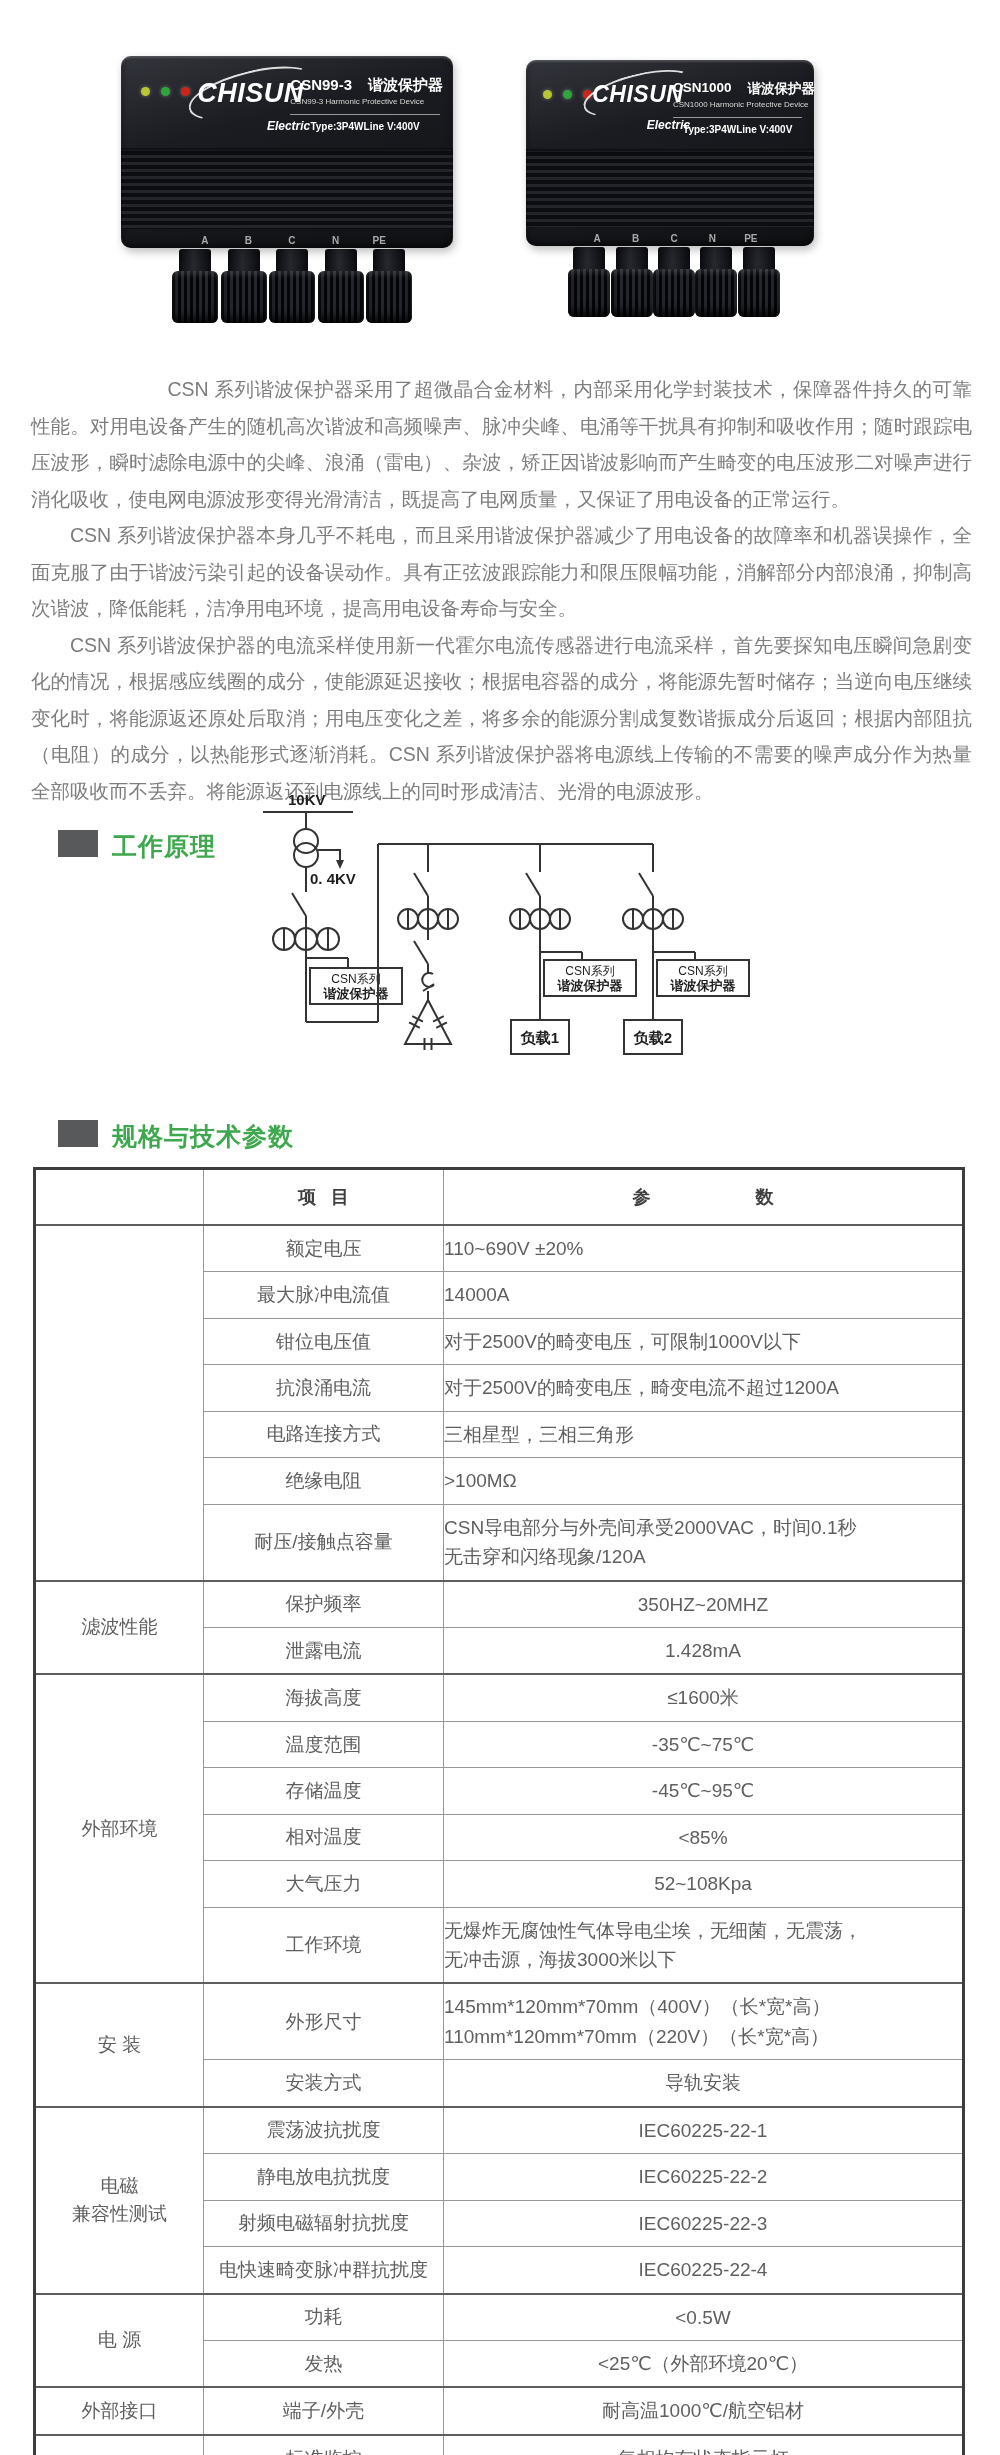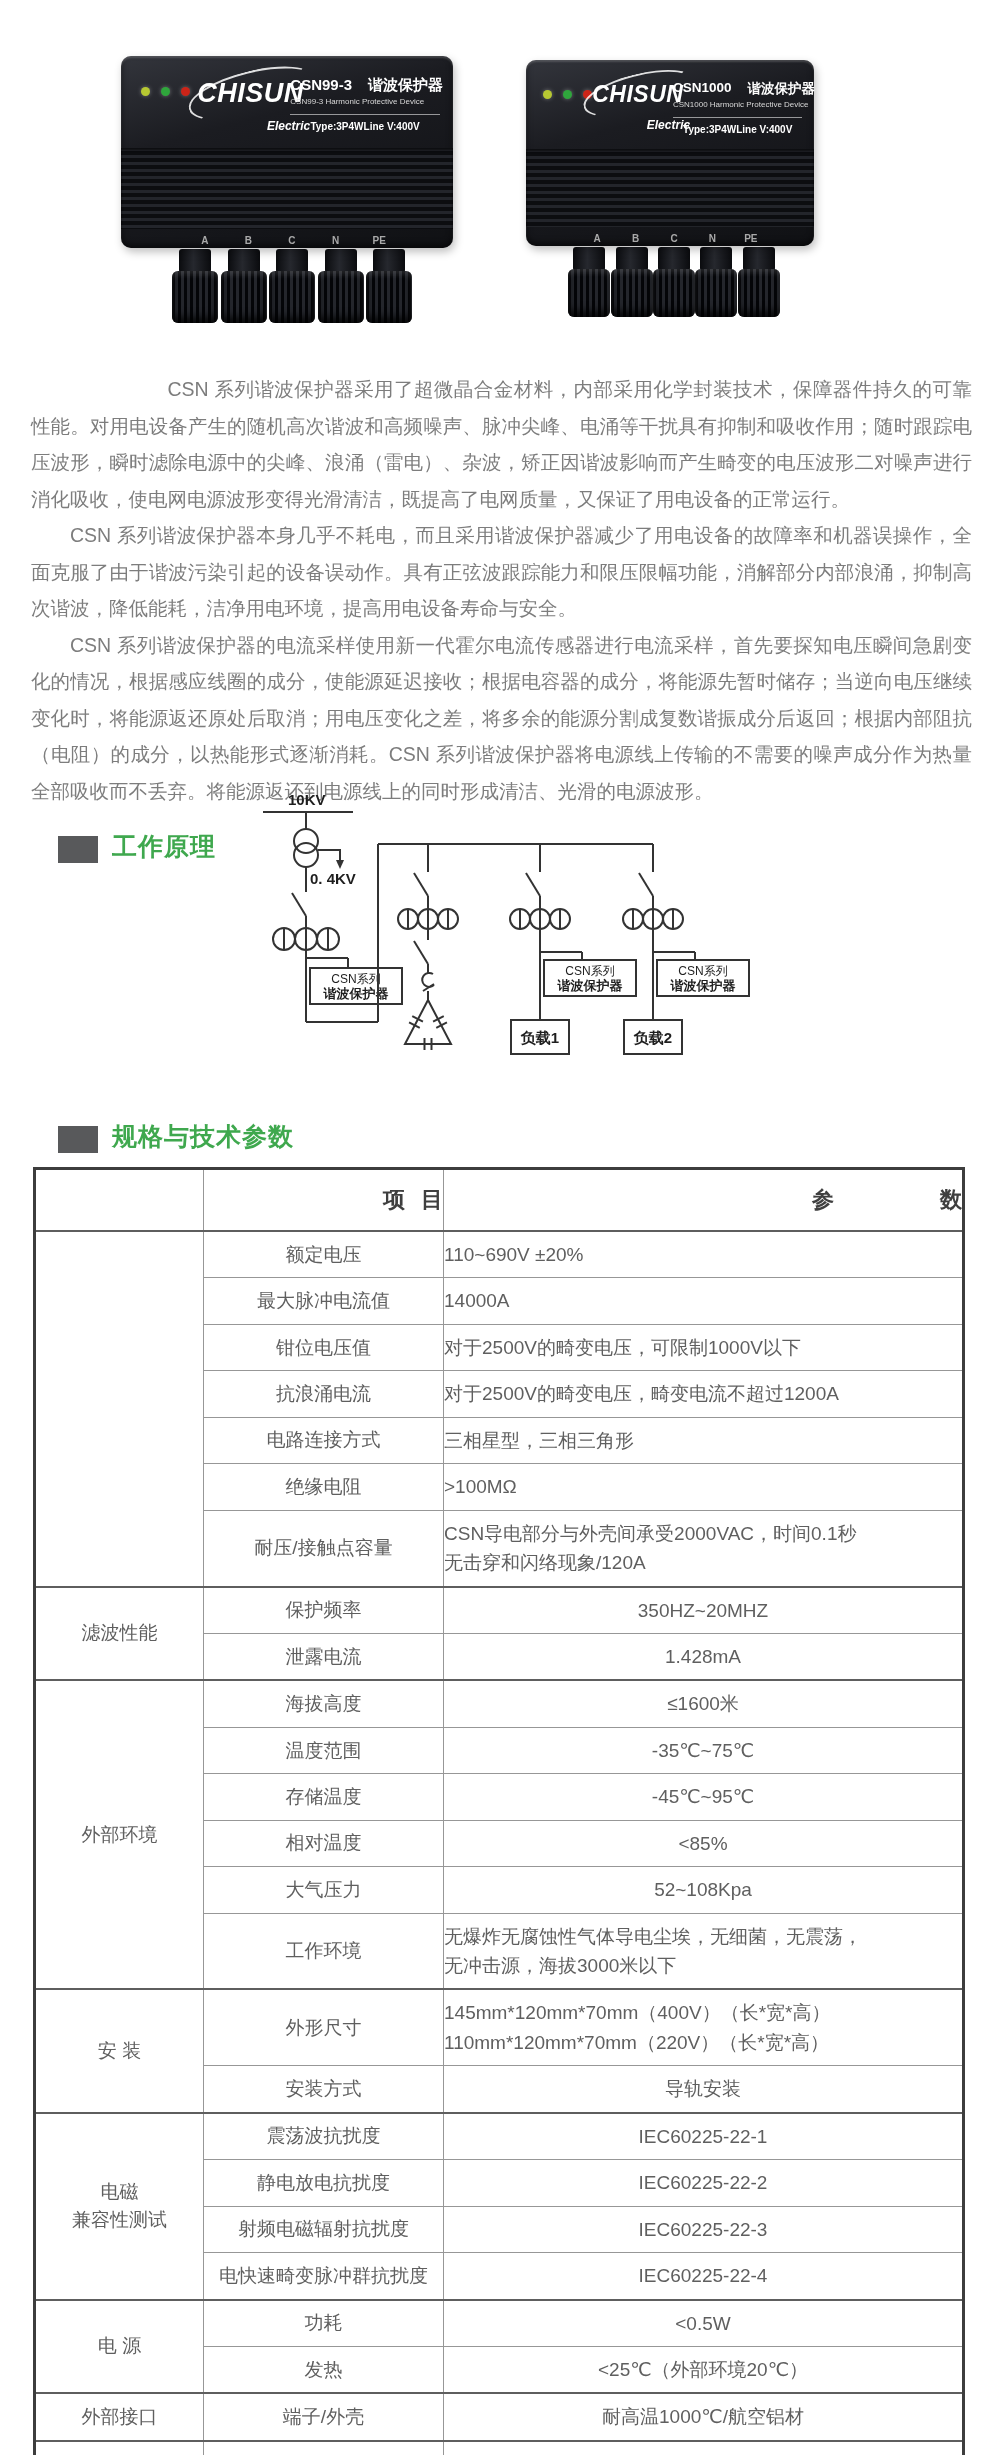--- a/index.html
+++ b/index.html
@@ -48,43 +48,43 @@
   .device--b .knob-grip{width:42px;height:48px;}
 
   
   .intro{position:absolute;top:371px;left:31px;width:941px;
     font-size:19.5px;line-height:36.5px;color:#7d7d7d;text-align:justify;}
   .intro p{margin:0;}
   .intro p.p-first{text-indent:7em;}
   .intro p.p-norm{text-indent:2em;}
 
   
-  .sec-header{position:absolute;display:flex;align-items:flex-end;padding-left:28px;}
+  .sec-header{position:absolute;display:flex;align-items:flex-start;padding-left:28px;}
   .sec-header .sq{width:40px;height:27px;margin-right:14px;}
   .sec-header .sec-title{font-size:25px;font-weight:600;letter-spacing:1px;}
 
   
   .principle{position:absolute;top:790px;left:0;width:1000px;height:320px;}
   .principle .sec-header{left:30px;top:40px;}
   .diagram{position:absolute;left:248px;top:2px;}
   .diagram line,.diagram path,.diagram circle,.diagram polyline,.diagram rect{stroke:#333;stroke-width:2;fill:none;}
   .diagram .arrowhead{fill:#333;stroke:none;}
   .diagram text{stroke:none;fill:#1e1e1e;font-family:"Liberation Sans","DejaVu Sans",sans-serif;}
   .diagram .lbl{font-size:15px;font-weight:700;}
   .diagram .boxlbl1{font-size:12px;text-anchor:middle;}
   .diagram .boxlbl2{font-size:13px;font-weight:700;text-anchor:middle;}
   .diagram .loadlbl{font-size:15px;font-weight:700;text-anchor:middle;}
 
   
   .specs-header{top:1120px;left:30px;}
   .spec-table-wrap{position:absolute;top:1167px;left:33px;width:932px;}
   table.spec{width:100%;border-collapse:collapse;border:3px solid #3d3d3d;table-layout:fixed;}
   table.spec col.c1{width:169px;} table.spec col.c2{width:240px;} table.spec col.c3{width:520px;}
-  table.spec th{border:1px solid #979797;font-size:22px;font-weight:700;color:#3f3f3f;
-    padding:15px 0;text-align:right;}
+  table.spec th{border:1px solid #979797;font-size:18px;font-weight:700;color:#3f3f3f;
+    padding:15px 0;text-align:center;}
   .th-item{word-spacing:10px;}
   .th-param{word-spacing:100px;}
   table.spec td{border:1px solid #979797;font-size:19px;color:#5f5f5f;padding:8px 0;}
   table.spec tr.group-start td{border-top:2px solid #5e5e5e;}
   td.gcell{text-align:center;color:#4f4f4f;white-space:pre-line;line-height:1.5;border-radius:30px;}
   td.icell{text-align:center;}
   td.val-center{text-align:center;white-space:pre-line;line-height:1.55;}
   td.val-left{text-align:left;padding-left:55px;white-space:pre-line;line-height:1.55;}
 </style>
 </head>

